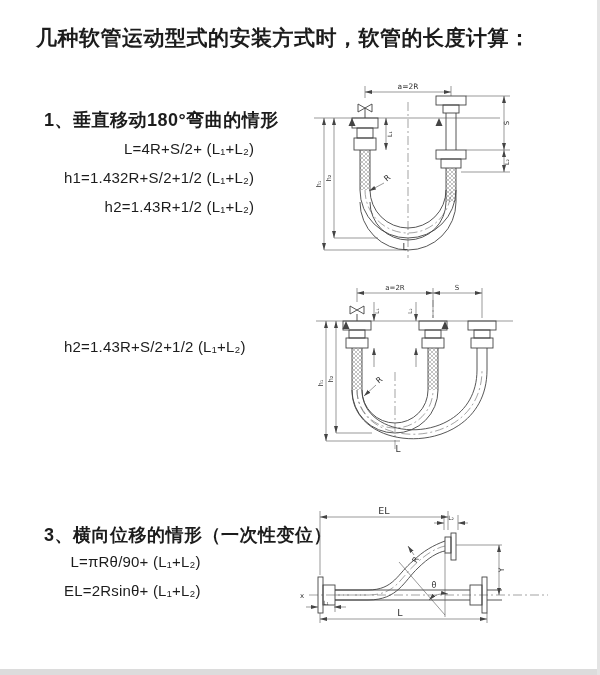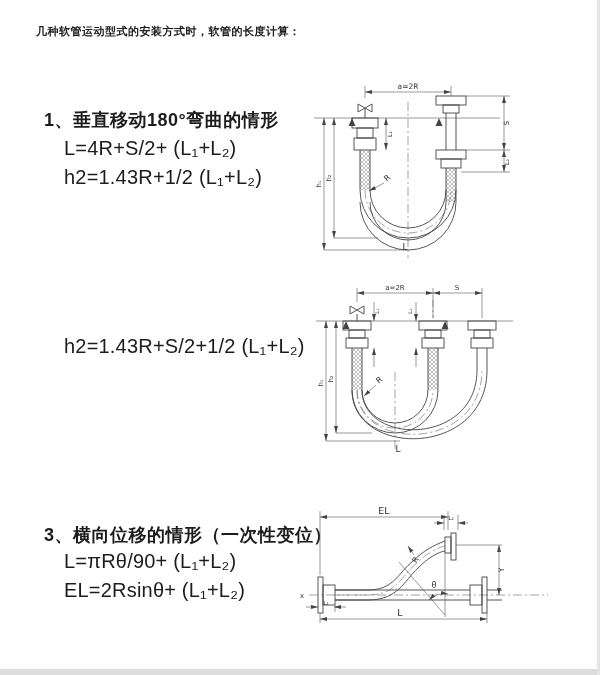--- a/index.html
+++ b/index.html
@@ -1,41 +1,42 @@
 <!DOCTYPE html>
 <html><head>
 <meta charset="utf-8">
 <style>
   html,body{margin:0;padding:0;background:#fff;}
   .page{position:relative;width:600px;height:675px;background:#fff;overflow:hidden;
         font-family:"Liberation Sans","DejaVu Sans",sans-serif;color:#1c1c1c;}
   .page-edge-bottom{position:absolute;left:0;bottom:0;width:600px;height:6px;background:#dcdcdc;}
   .page-edge-right{position:absolute;right:0;top:0;width:3px;height:675px;background:#e4e4e4;}
-  .title{position:absolute;left:36px;top:24px;font-size:11px;font-weight:bold;letter-spacing:.5px;}
+  .title{position:absolute;left:36px;top:24px;font-size:21px;font-weight:bold;letter-spacing:.5px;}
   .sec-head{position:absolute;font-size:18px;font-weight:bold;letter-spacing:.5px;}
-  .formulas{position:absolute;font-size:20px;line-height:29px;letter-spacing:.2px;}
+  .formulas{position:absolute;font-size:15px;line-height:29px;letter-spacing:.2px;text-align:right;}
   .formulas div{white-space:pre;}
   svg{position:absolute;}
   svg text{fill:#333;font-family:"DejaVu Sans","Liberation Sans",sans-serif;}
   .thin{stroke:#555;stroke-width:.6;fill:none;}
   .main{stroke:#444;stroke-width:.9;fill:none;}
   .cl{stroke:#666;stroke-width:.6;fill:none;stroke-dasharray:9 3 2 3;}
   .dash{stroke:#666;stroke-width:.6;fill:none;stroke-dasharray:7 3 2 3;}
   .fillA{fill:#444;stroke:none;}
 </style>
 </head>
 <body>
 
 <div class="page">
 
   <div class="title">几种软管运动型式的安装方式时，软管的长度计算：</div>
 
   <div class="sec-head" style="left:44px;top:108px;">1、垂直移动180°弯曲的情形</div>
   <div class="formulas" style="left:64px;top:134px;">
     <div>L=4R+S/2+ (L₁+L₂)</div>
+    <div>h1=1.432R+S/2+1/2 (L₁+L₂)</div>
     <div>h2=1.43R+1/2 (L₁+L₂)</div>
   </div>
 
   <div class="formulas" style="left:64px;top:332px;">
     <div>h2=1.43R+S/2+1/2 (L₁+L₂)</div>
   </div>
 
   <div class="sec-head" style="left:44px;top:523px;">3、横向位移的情形（一次性变位）</div>
   <div class="formulas" style="left:64px;top:547px;">
     <div>L=πRθ/90+ (L₁+L₂)</div>

